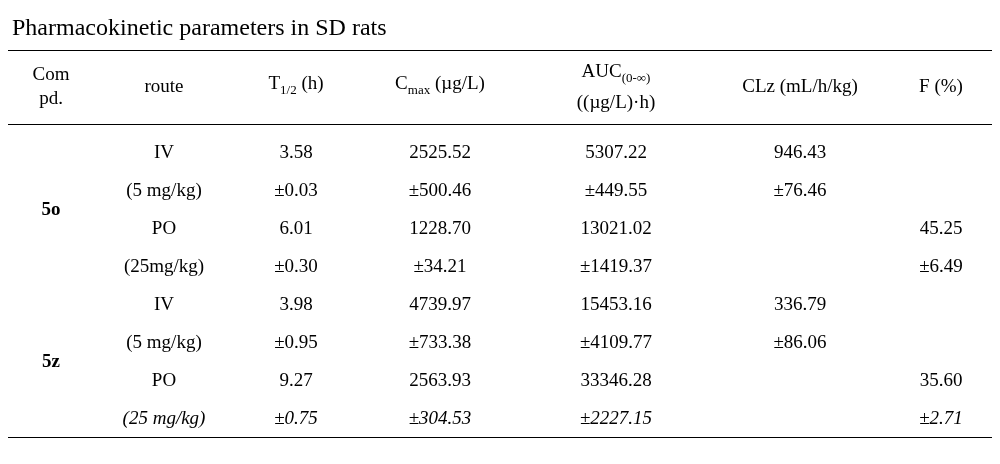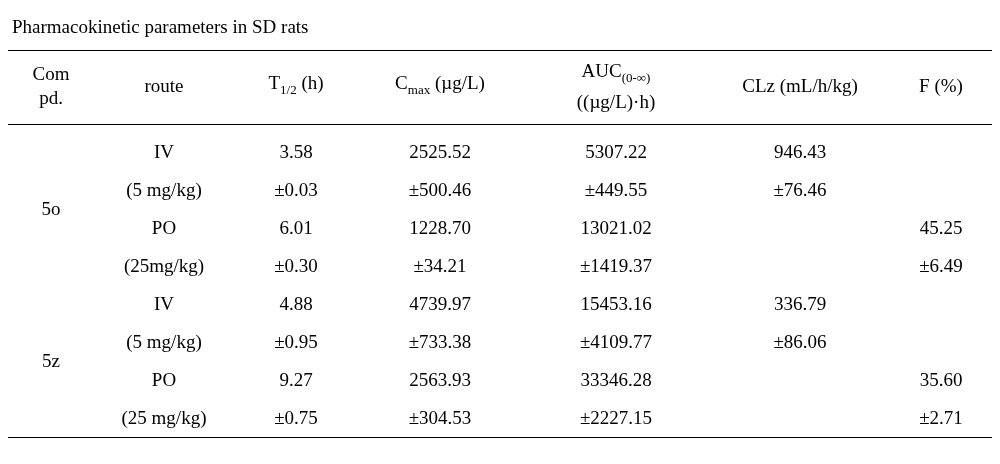--- a/index.html
+++ b/index.html
@@ -15,21 +15,21 @@
     overflow: hidden;
   }
   .page {
     position: relative;
     width: 1000px;
     height: 464px;
     box-sizing: border-box;
     padding: 10px 8px 0 8px;
   }
   .caption {
-    font-size: 19px;
+    font-size: 24px;
     line-height: 26px;
     padding: 4px 4px 10px 4px;
     white-space: nowrap;
   }
   table.pk {
     width: 984px;
     border-collapse: collapse;
     table-layout: fixed;
   }
   table.pk col.c-cmpd  { width: 86px; }
@@ -47,30 +47,30 @@
     font-weight: normal;
     text-align: center;
     vertical-align: middle;
   }
   thead tr.head-row th {
     padding: 8px 2px 10px 2px;
     line-height: 24px;
   }
   .rule-top   { border-top: 1.6px solid #000; }
   .rule-mid   { border-top: 1.2px solid #000; }
-  .rule-bot   { border-bottom: 1.6px solid #000; }
+  .rule-bot   { border-bottom: 1.6px solid #000; font-style: italic; }
 
   tbody td {
     height: 38px;
     line-height: 38px;
     padding: 0 2px;
     white-space: nowrap;
   }
   tbody td.cmpd {
-    font-weight: normal;
+    font-weight: bold;
     vertical-align: middle;
   }
   .sub { font-size: 13px; vertical-align: sub; }
   .spacer-row td { height: 8px; line-height: 8px; }
   .two-line { display: block; line-height: 24px; }
   .nowrap { white-space: nowrap; }
 </style>
 </head>
 <body>
 
@@ -150,21 +150,21 @@
         <td>±0.30</td>
         <td>±34.21</td>
         <td>±1419.37</td>
         <td></td>
         <td>±6.49</td>
       </tr>
 
       <tr>
         <td class="cmpd" rowspan="4">5z</td>
         <td>IV</td>
-        <td>4.88</td>
+        <td>3.98</td>
         <td>4739.97</td>
         <td>15453.16</td>
         <td>336.79</td>
         <td></td>
       </tr>
       <tr>
         <td>(5 mg/kg)</td>
         <td>±0.95</td>
         <td>±733.38</td>
         <td>±4109.77</td>

